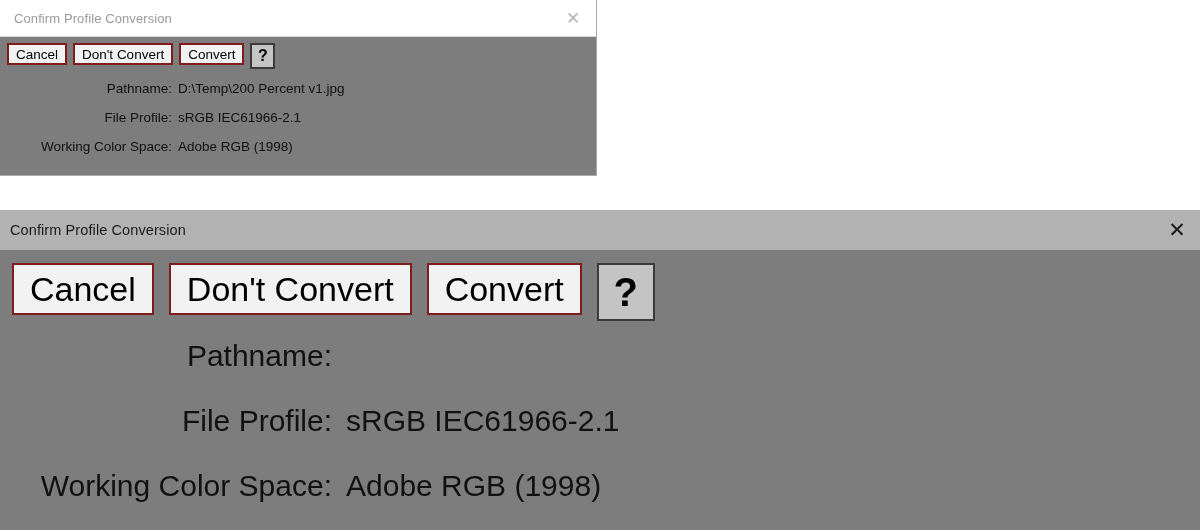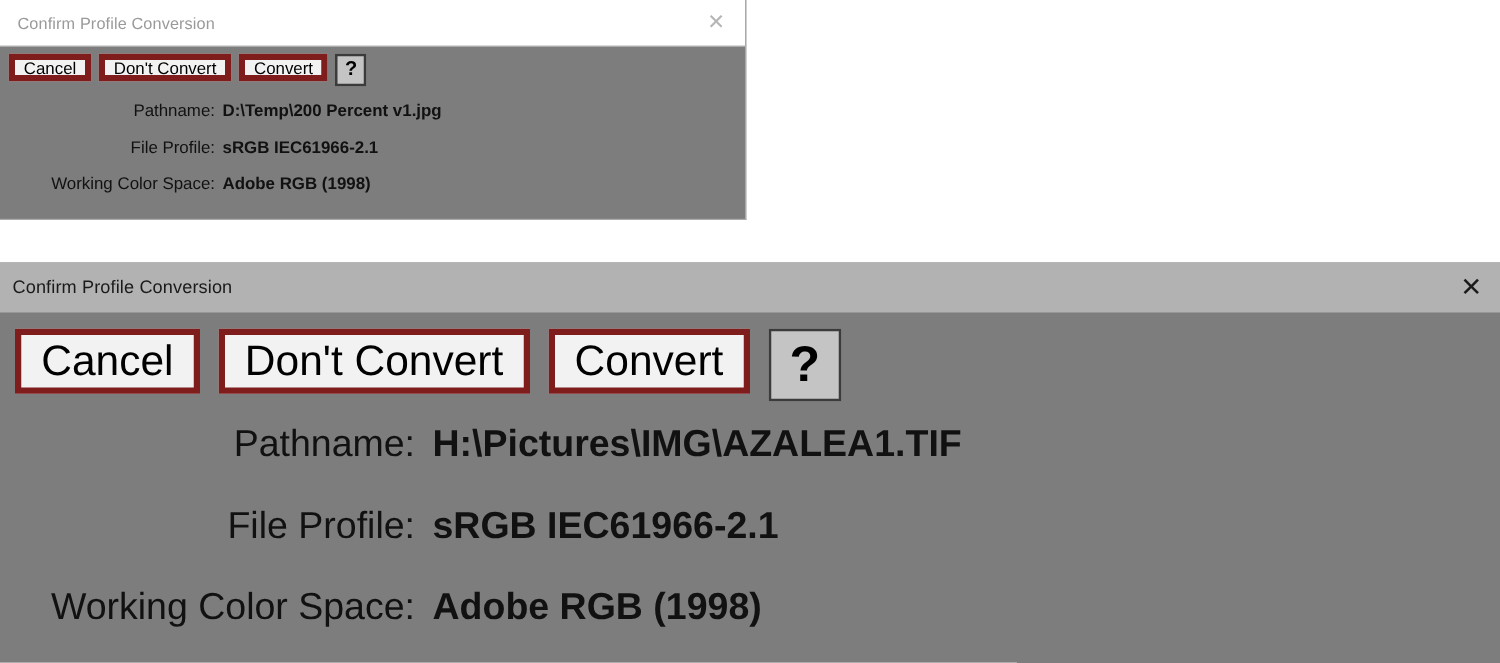--- a/index.html
+++ b/index.html
@@ -46,21 +46,21 @@
     display: block;
   }
 
   .btnrow {
     display: flex;
     align-items: flex-start;
   }
   .btn {
     box-sizing: border-box;
     background: #f2f2f2;
-    border: 5px solid #7f1d1d;
+    border: 2px solid #7f1d1d;
     color: #000000;
     display: flex;
     align-items: center;
     justify-content: center;
     white-space: nowrap;
     cursor: default;
     font-family: "Liberation Sans", sans-serif;
   }
   .btn.help {
     background: #c4c4c4;
@@ -78,21 +78,20 @@
     align-items: baseline;
     color: #111111;
     white-space: nowrap;
   }
   .info-label {
     text-align: right;
     flex: none;
   }
   .info-value {
     flex: none;
-    font-weight: bold;
   }
 
   
   #dialog-small {
     left: 0px;
     top: 0px;
     width: 597px;
     height: 176px;
     border-right: 1px solid #a9a9a9;
     border-bottom: 1px solid #a9a9a9;
@@ -243,21 +242,20 @@
   <div class="btnrow">
     <div class="btn">Cancel</div>
     <div class="btn">Don't Convert</div>
     <div class="btn">Convert</div>
     <div class="btn help">?</div>
   </div>
 
   <div class="infolist">
     <div class="inforow">
       <span class="info-label">Pathname:</span>
-      <span class="info-value">H:\Pictures\IMG\AZALEA1.TIF</span>
     </div>
     <div class="inforow">
       <span class="info-label">File Profile:</span>
       <span class="info-value">sRGB IEC61966-2.1</span>
     </div>
     <div class="inforow">
       <span class="info-label">Working Color Space:</span>
       <span class="info-value">Adobe RGB (1998)</span>
     </div>
   </div>

